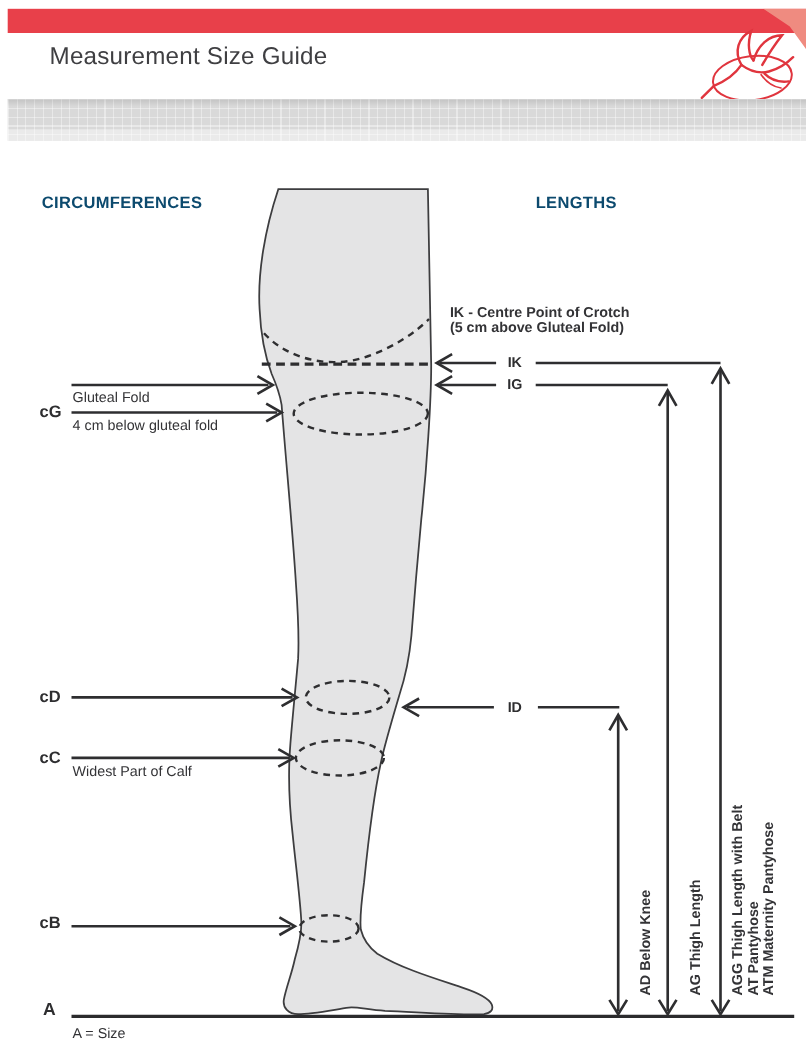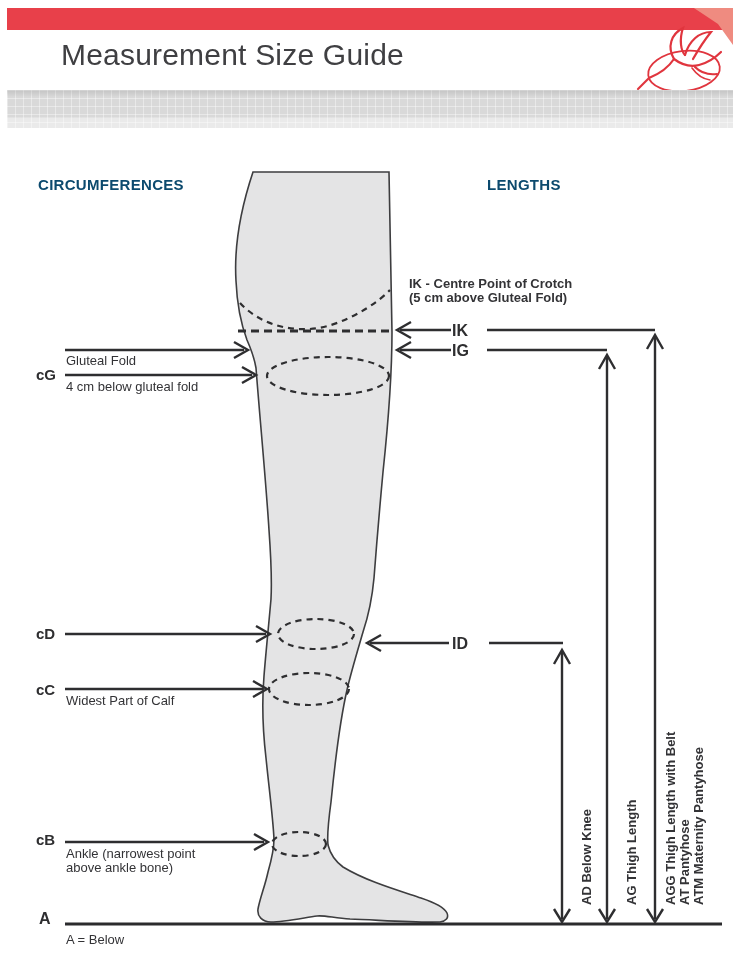--- a/index.html
+++ b/index.html
@@ -4,38 +4,38 @@
 <style>
   html,body{margin:0;padding:0;background:#ffffff;}
   .page{
     position:relative;width:733px;height:967px;overflow:hidden;
     background:#ffffff;font-family:"Liberation Sans",sans-serif;color:#333336;
   }
   
   .topbar{position:absolute;left:7px;right:0;top:8px;height:22px;background:#e8404a;}
   .fold{position:absolute;top:8px;right:0;width:39px;height:38px;}
   .brand-title{
-    position:absolute;left:61px;top:38px;font-size:30px;letter-spacing:.2px;
+    position:absolute;left:45px;top:38px;font-size:22px;letter-spacing:.2px;
     color:#3f3f42;font-weight:400;
   }
   .logo{position:absolute;left:636px;top:24px;width:92px;height:72px;}
   .texture-band{
     position:absolute;left:7px;right:0;top:90px;height:38px;background:#d9d9d9;
     background-image:
       linear-gradient(to bottom, rgba(0,0,0,0.10), rgba(0,0,0,0) 7px),
       linear-gradient(to bottom, rgba(255,255,255,0) 27px, rgba(255,255,255,0.45) 28px),
       repeating-linear-gradient(to right, rgba(255,255,255,0.40) 0 1px, rgba(0,0,0,0) 1px 8px),
       repeating-linear-gradient(to bottom, rgba(255,255,255,0.40) 0 1px, rgba(0,0,0,0) 1px 8px);
   }
   
   .diagram-svg{position:absolute;left:0;top:0;}
   .lbl{position:absolute;font-size:13px;line-height:14px;color:#333336;white-space:nowrap;}
   .code{position:absolute;font-size:15px;font-weight:bold;color:#2e2e30;white-space:nowrap;}
   .sec-head{position:absolute;font-size:15px;font-weight:bold;letter-spacing:.3px;color:#0c4a6e;}
-  .marker-code{position:absolute;font-size:16px;font-weight:bold;color:#2e2e30;width:32px;text-align:left;}
+  .marker-code{position:absolute;font-size:13px;font-weight:bold;color:#2e2e30;width:32px;text-align:center;}
   .vlabel{
     position:absolute;font-size:13px;font-weight:bold;color:#333336;white-space:nowrap;
     transform-origin:0 0;transform:rotate(-90deg);
   }
 </style>
 </head>
 <body>
 
 <div class="page">
 
@@ -144,27 +144,23 @@
 
   <div class="code" style="left:36px;top:366px;">cG</div>
   <div class="lbl" style="left:66px;top:380px;">4 cm below gluteal fold</div>
 
   <div class="code" style="left:36px;top:625px;">cD</div>
 
   <div class="code" style="left:36px;top:681px;">cC</div>
   <div class="lbl" style="left:66px;top:694px;">Widest Part of Calf</div>
 
   <div class="code" style="left:36px;top:831px;">cB</div>
-  <div class="lbl" style="left:66px;top:847px;">
-    <div>Ankle (narrowest point</div>
-    <div>above ankle bone)</div>
-  </div>
 
   <div class="code" style="left:39px;top:910px;font-size:16px;">A</div>
-  <div class="lbl" style="left:66px;top:933px;">A = Below</div>
+  <div class="lbl" style="left:66px;top:933px;">A = Size</div>
 
   <div class="lbl" style="left:409px;top:277px;font-weight:bold;">
     <div>IK - Centre Point of Crotch</div>
     <div>(5 cm above Gluteal Fold)</div>
   </div>
 
   <div class="marker-code" style="left:452px;top:322px;">IK</div>
   <div class="marker-code" style="left:452px;top:342px;">IG</div>
   <div class="marker-code" style="left:452px;top:635px;">ID</div>
 

